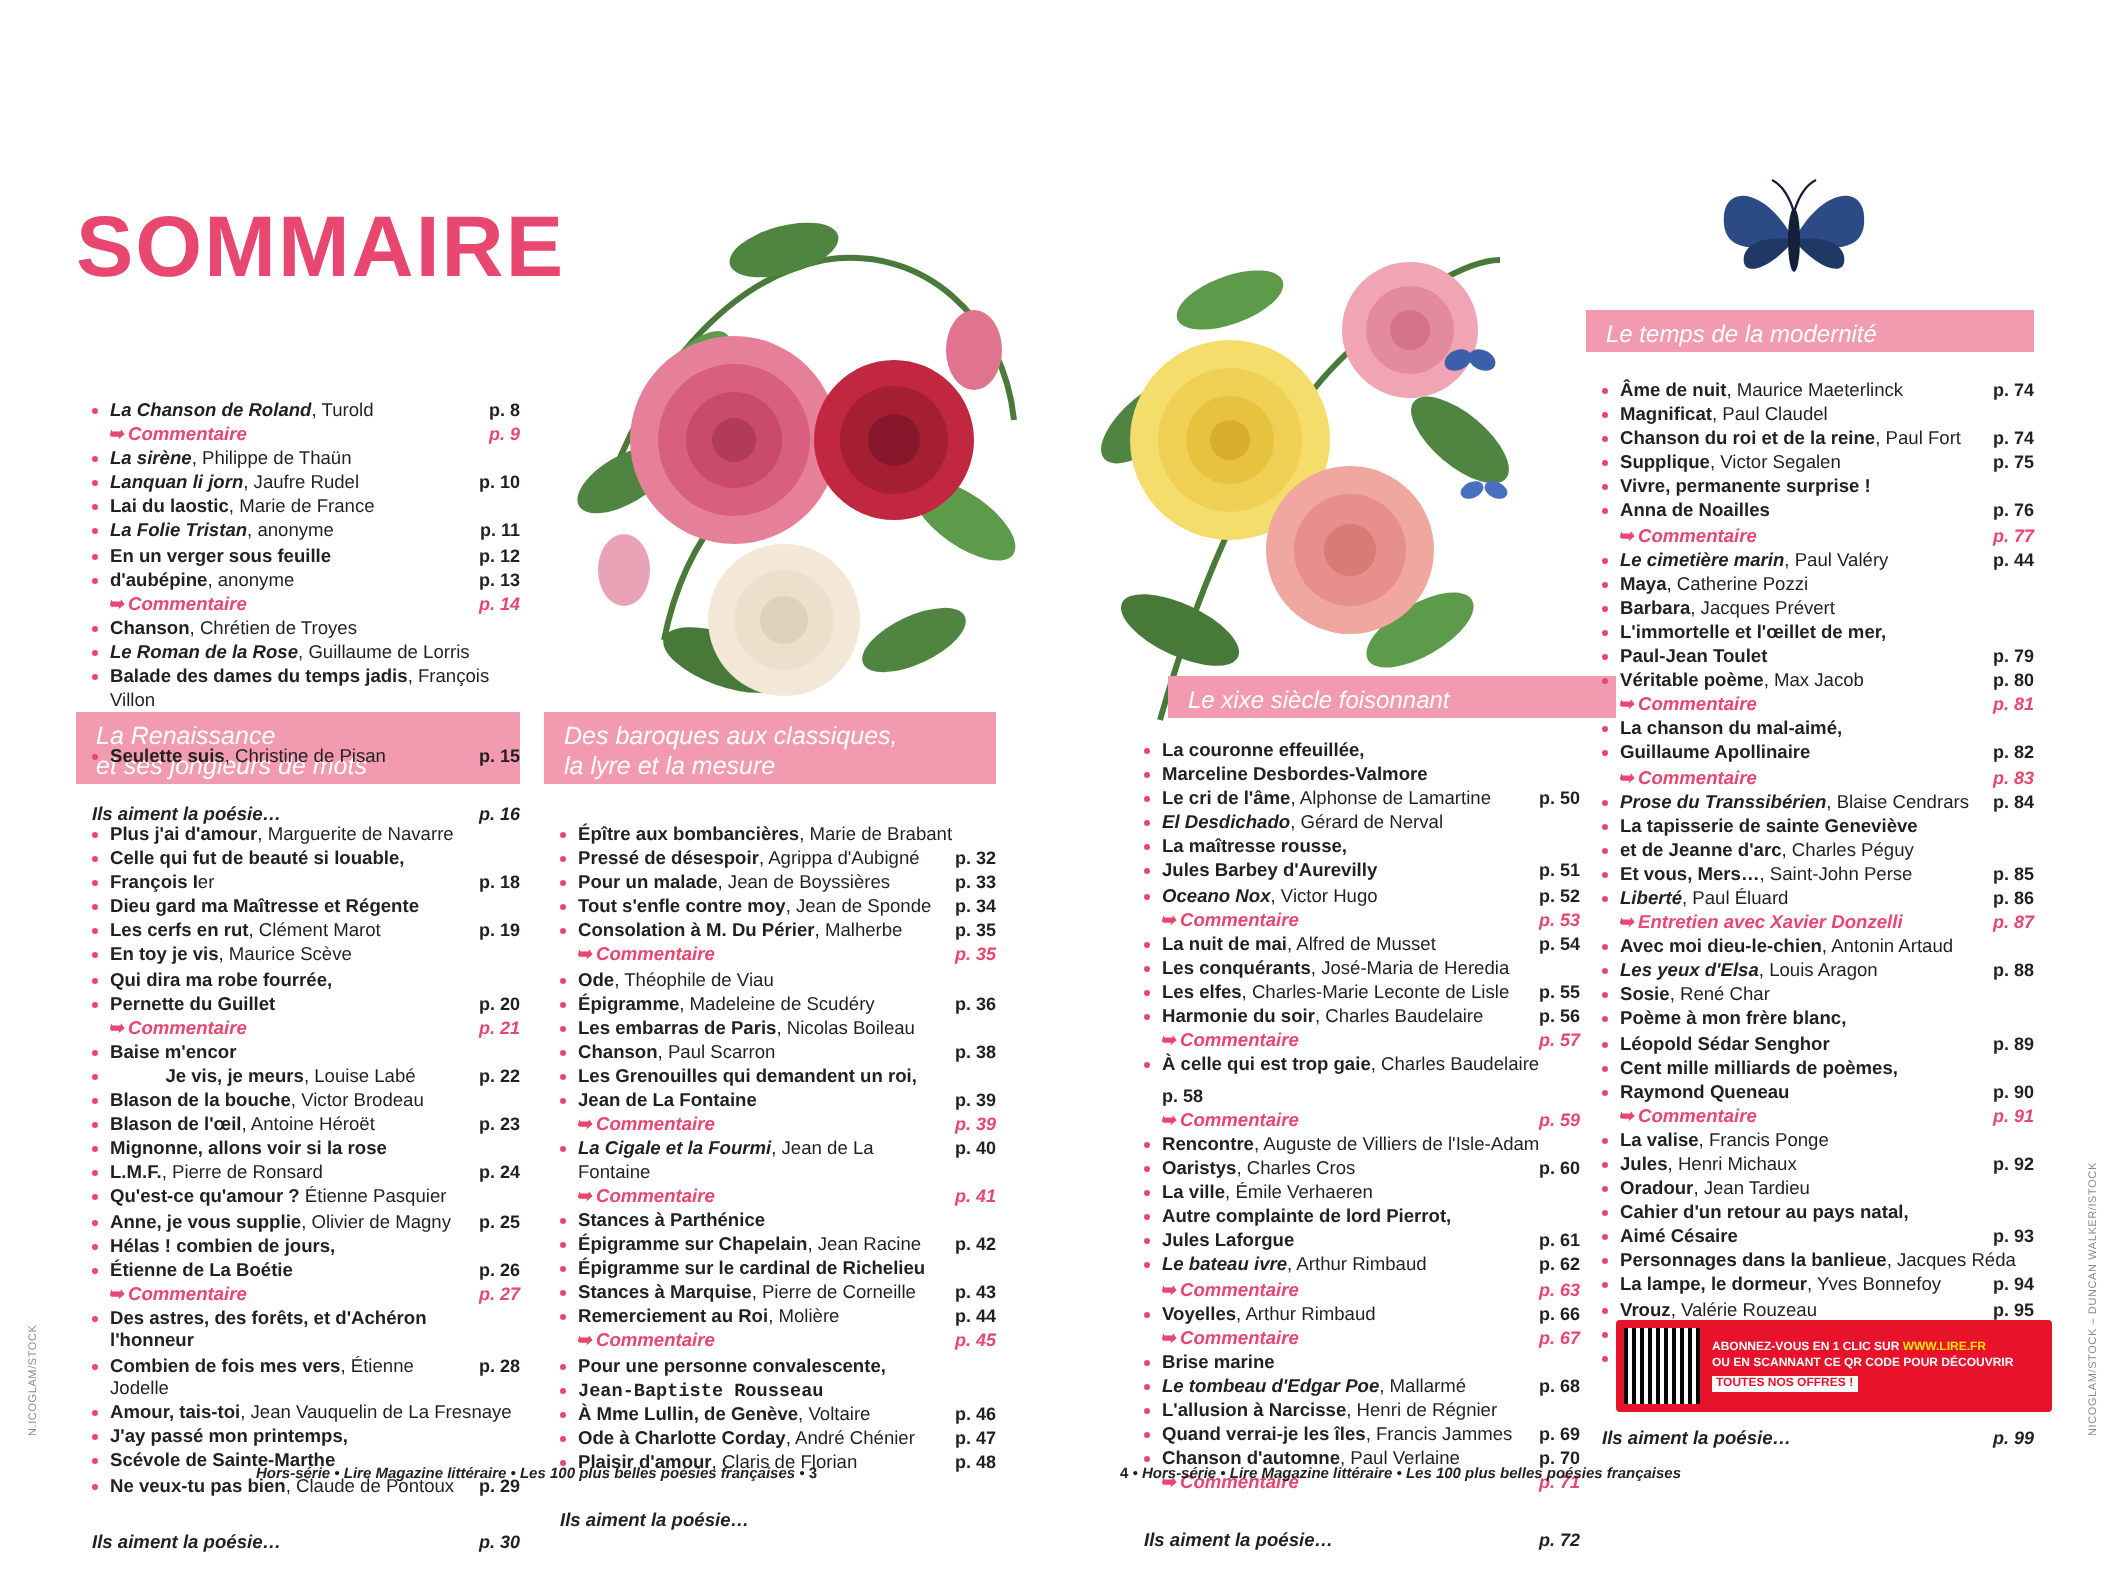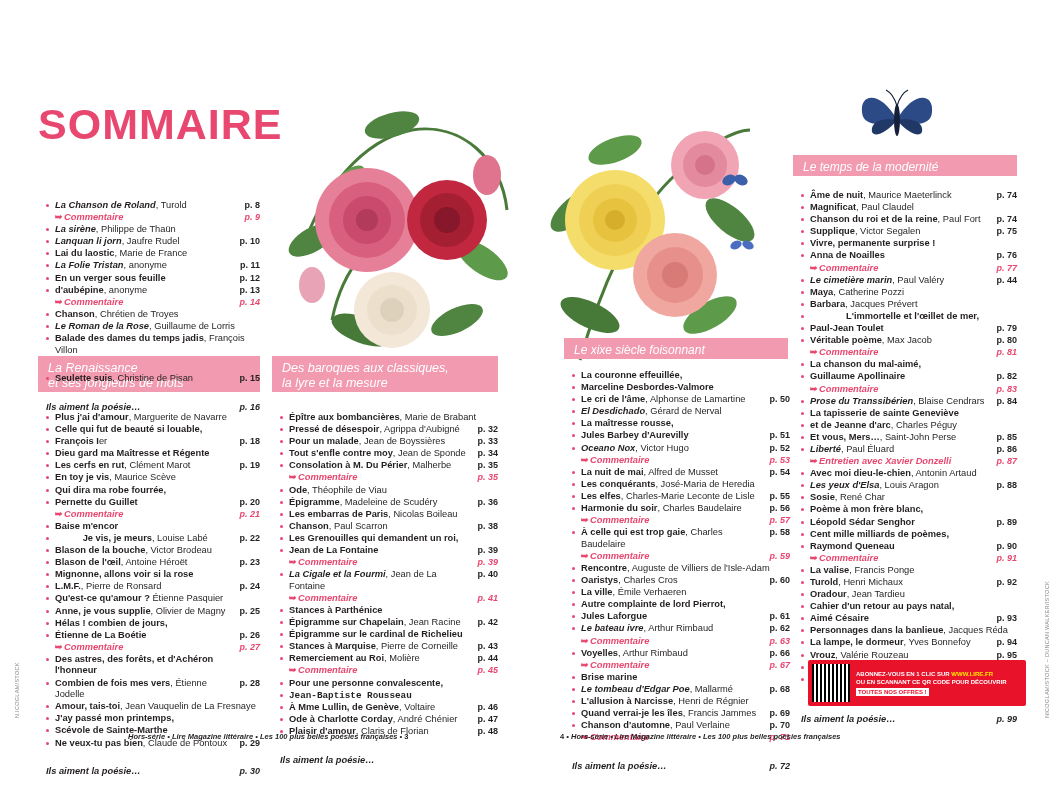--- a/index.html
+++ b/index.html
@@ -174,21 +174,21 @@
   <div class="band" style="left:38px;top:356px;width:222px;height:36px;">
     <div>La Renaissance</div>
     <div>et ses jongleurs de mots</div>
   </div>
 
   <div class="band" style="left:272px;top:356px;width:226px;height:36px;">
     <div>Des baroques aux classiques,</div>
     <div>la lyre et la mesure</div>
   </div>
 
-  <div class="band small" style="left:564px;top:338px;width:224px;height:21px;">
+  <div class="band small" style="left:584px;top:338px;width:224px;height:21px;">
     <div>Le xixe siècle foisonnant</div>
   </div>
 
   <div class="band small" style="left:793px;top:155px;width:224px;height:21px;">
     <div>Le temps de la modernité</div>
   </div>
 
   <div class="col" id="col-moyen-age" style="left:46px;top:200px;width:214px;">
       <div class="entry">
         <span class="bullet"></span>
@@ -752,21 +752,21 @@
       </div>
       <div class="comm">
         <span class="arrow">➥</span>
         <span class="rowwrap" style="display: flex;">
           <span class="txt">Commentaire</span>
           <span class="pgc">p. 57</span>
         </span>
       </div>
       <div class="entry">
         <span class="bullet"></span>
-        <span class="rowwrap" style="display: flex;">
+        <span class="rowwrap" style="display: flex; flex-direction: column;">
           <span class="txt"><span class="ttl">À celle qui est trop gaie</span><span>, Charles Baudelaire</span></span>
           <span class="pgc">p. 58</span>
         </span>
       </div>
       <div class="comm">
         <span class="arrow">➥</span>
         <span class="rowwrap" style="display: flex;">
           <span class="txt">Commentaire</span>
           <span class="pgc">p. 59</span>
         </span>
@@ -948,21 +948,21 @@
       </div>
       <div class="entry">
         <span class="bullet"></span>
         <span class="rowwrap" style="display: flex;">
           <span class="txt"><span class="ttl">Barbara</span><span>, Jacques Prévert</span></span>
           <span class="pgc"></span>
         </span>
       </div>
       <div class="entry">
         <span class="bullet"></span>
-        <span class="rowwrap" style="display: flex; margin-left: 36px;">
+        <span class="rowwrap" style="display: flex;">
           <span class="txt"><span class="ttl">L'immortelle et l'œillet de mer,</span><span></span></span>
           <span class="pgc"></span>
         </span>
       </div>
       <div class="entry">
         <span class="bullet"></span>
         <span class="rowwrap" style="display: flex;">
           <span class="txt"><span class="ttl">Paul-Jean Toulet</span><span></span></span>
           <span class="pgc">p. 79</span>
         </span>
@@ -1103,21 +1103,21 @@
       <div class="entry">
         <span class="bullet"></span>
         <span class="rowwrap" style="display: flex;">
           <span class="txt"><span class="ttl">La valise</span><span>, Francis Ponge</span></span>
           <span class="pgc"></span>
         </span>
       </div>
       <div class="entry">
         <span class="bullet"></span>
         <span class="rowwrap" style="display: flex;">
-          <span class="txt"><span class="ttl">Turold</span><span>, Henri Michaux</span></span>
+          <span class="txt"><span class="ttl">Jules</span><span>, Henri Michaux</span></span>
           <span class="pgc">p. 92</span>
         </span>
       </div>
       <div class="entry">
         <span class="bullet"></span>
         <span class="rowwrap" style="display: flex;">
           <span class="txt"><span class="ttl">Oradour</span><span>, Jean Tardieu</span></span>
           <span class="pgc"></span>
         </span>
       </div>

